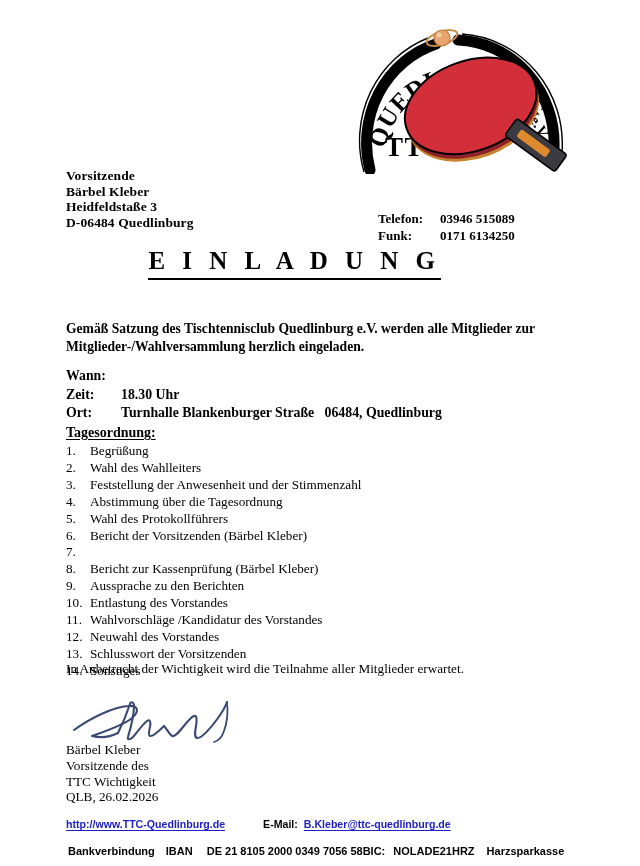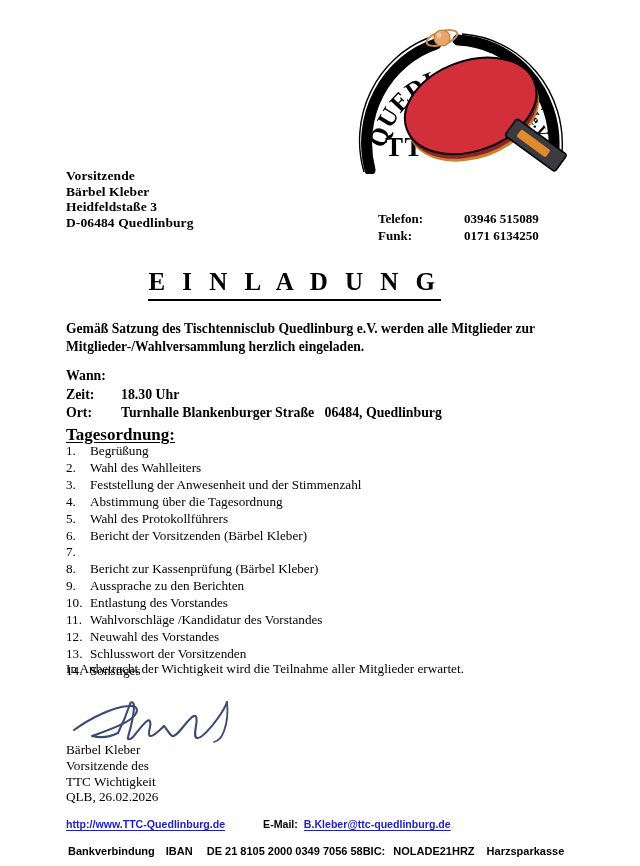--- a/index.html
+++ b/index.html
@@ -46,29 +46,29 @@
 
   
   .phone {
     position: absolute;
     left: 378px;
     top: 211px;
     font-weight: bold;
     font-size: 13px;
     line-height: 16.5px;
   }
-  .phone-row { display: flex; gap: 24px; }
+  .phone-row { display: flex; }
   .phone-label { width: 62px; }
   .phone-value { white-space: pre; }
 
   
   .title {
     position: absolute;
     left: 0;
-    top: 268px;
+    top: 247px;
     width: 589px;
     text-align: center;
   }
   .title span {
     font-weight: bold;
     font-size: 25px;
     letter-spacing: 5.5px;
     border-bottom: 2px solid #000;
     padding-bottom: 3px;
     display: inline-block;
@@ -97,21 +97,21 @@
   .details-row { display: flex; }
   .details-label { width: 55px; flex: none; }
   .details-value { white-space: pre; }
 
   
   .agenda-head {
     position: absolute;
     left: 66px;
     top: 425px;
     font-weight: bold;
-    font-size: 17px;
+    font-size: 14px;
     text-decoration: underline;
     text-underline-offset: 2px;
     text-align: center;
   }
   .agenda {
     position: absolute;
     left: 66px;
     top: 443px;
     width: 450px;
     font-size: 13.2px;

